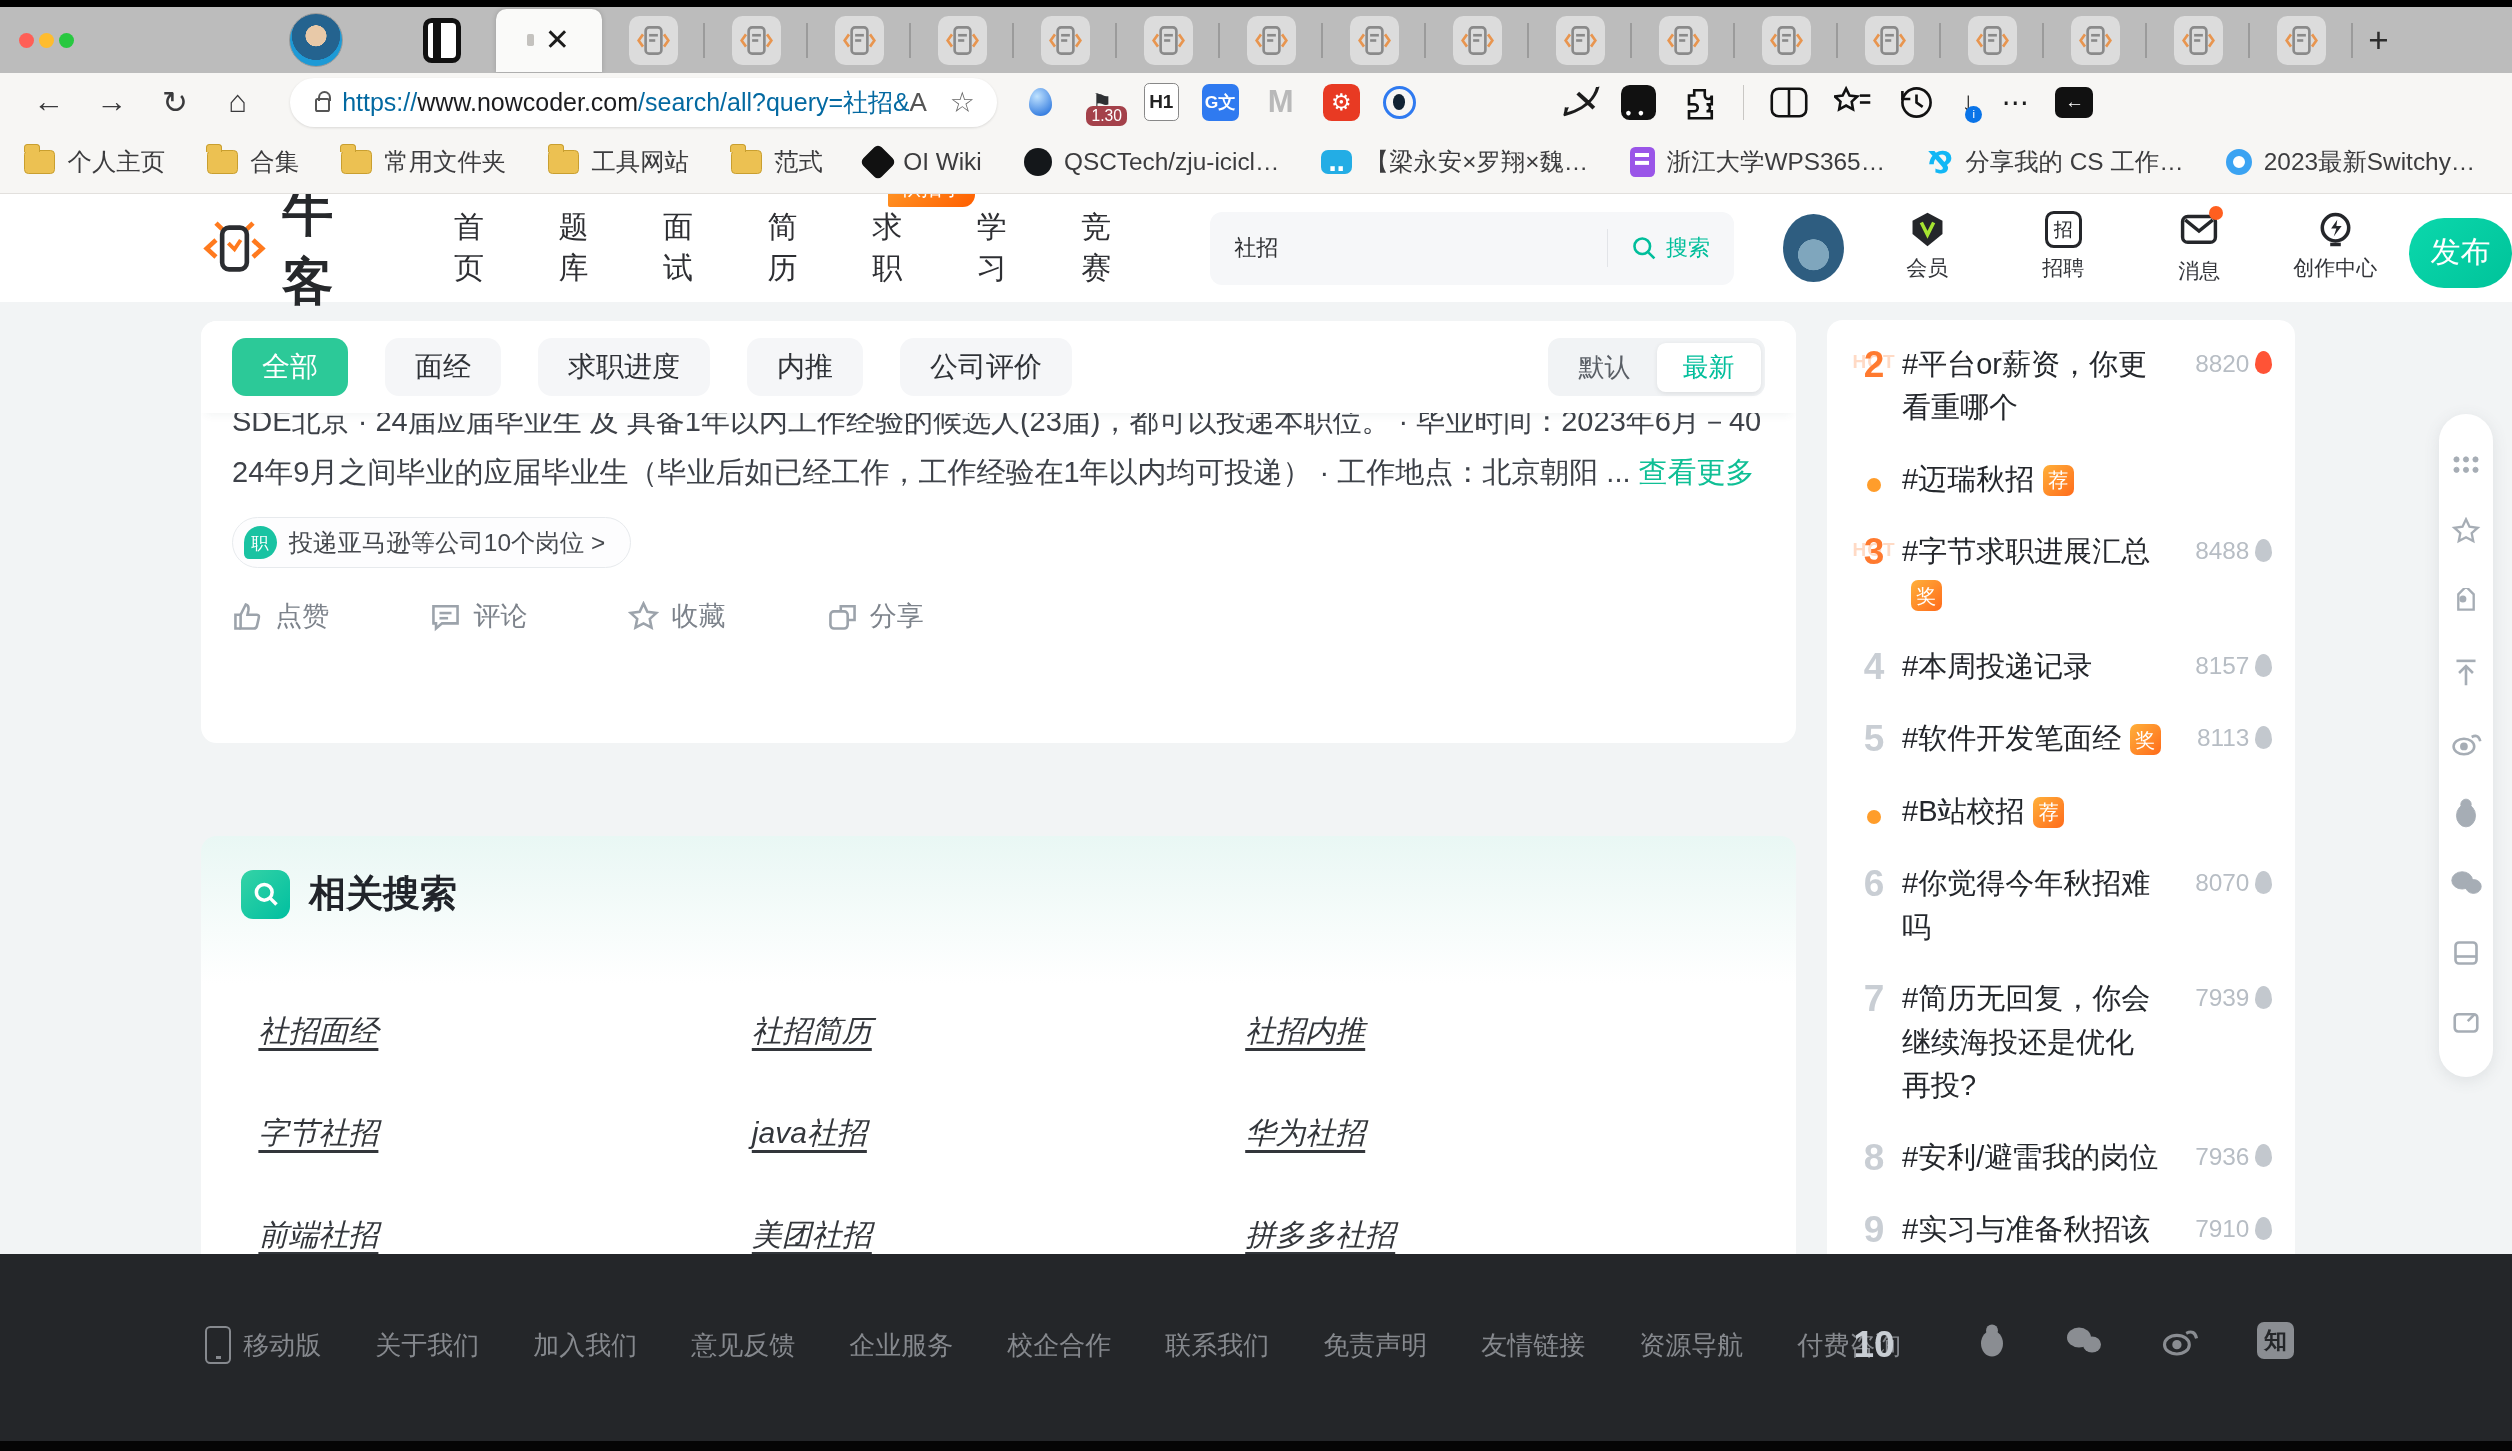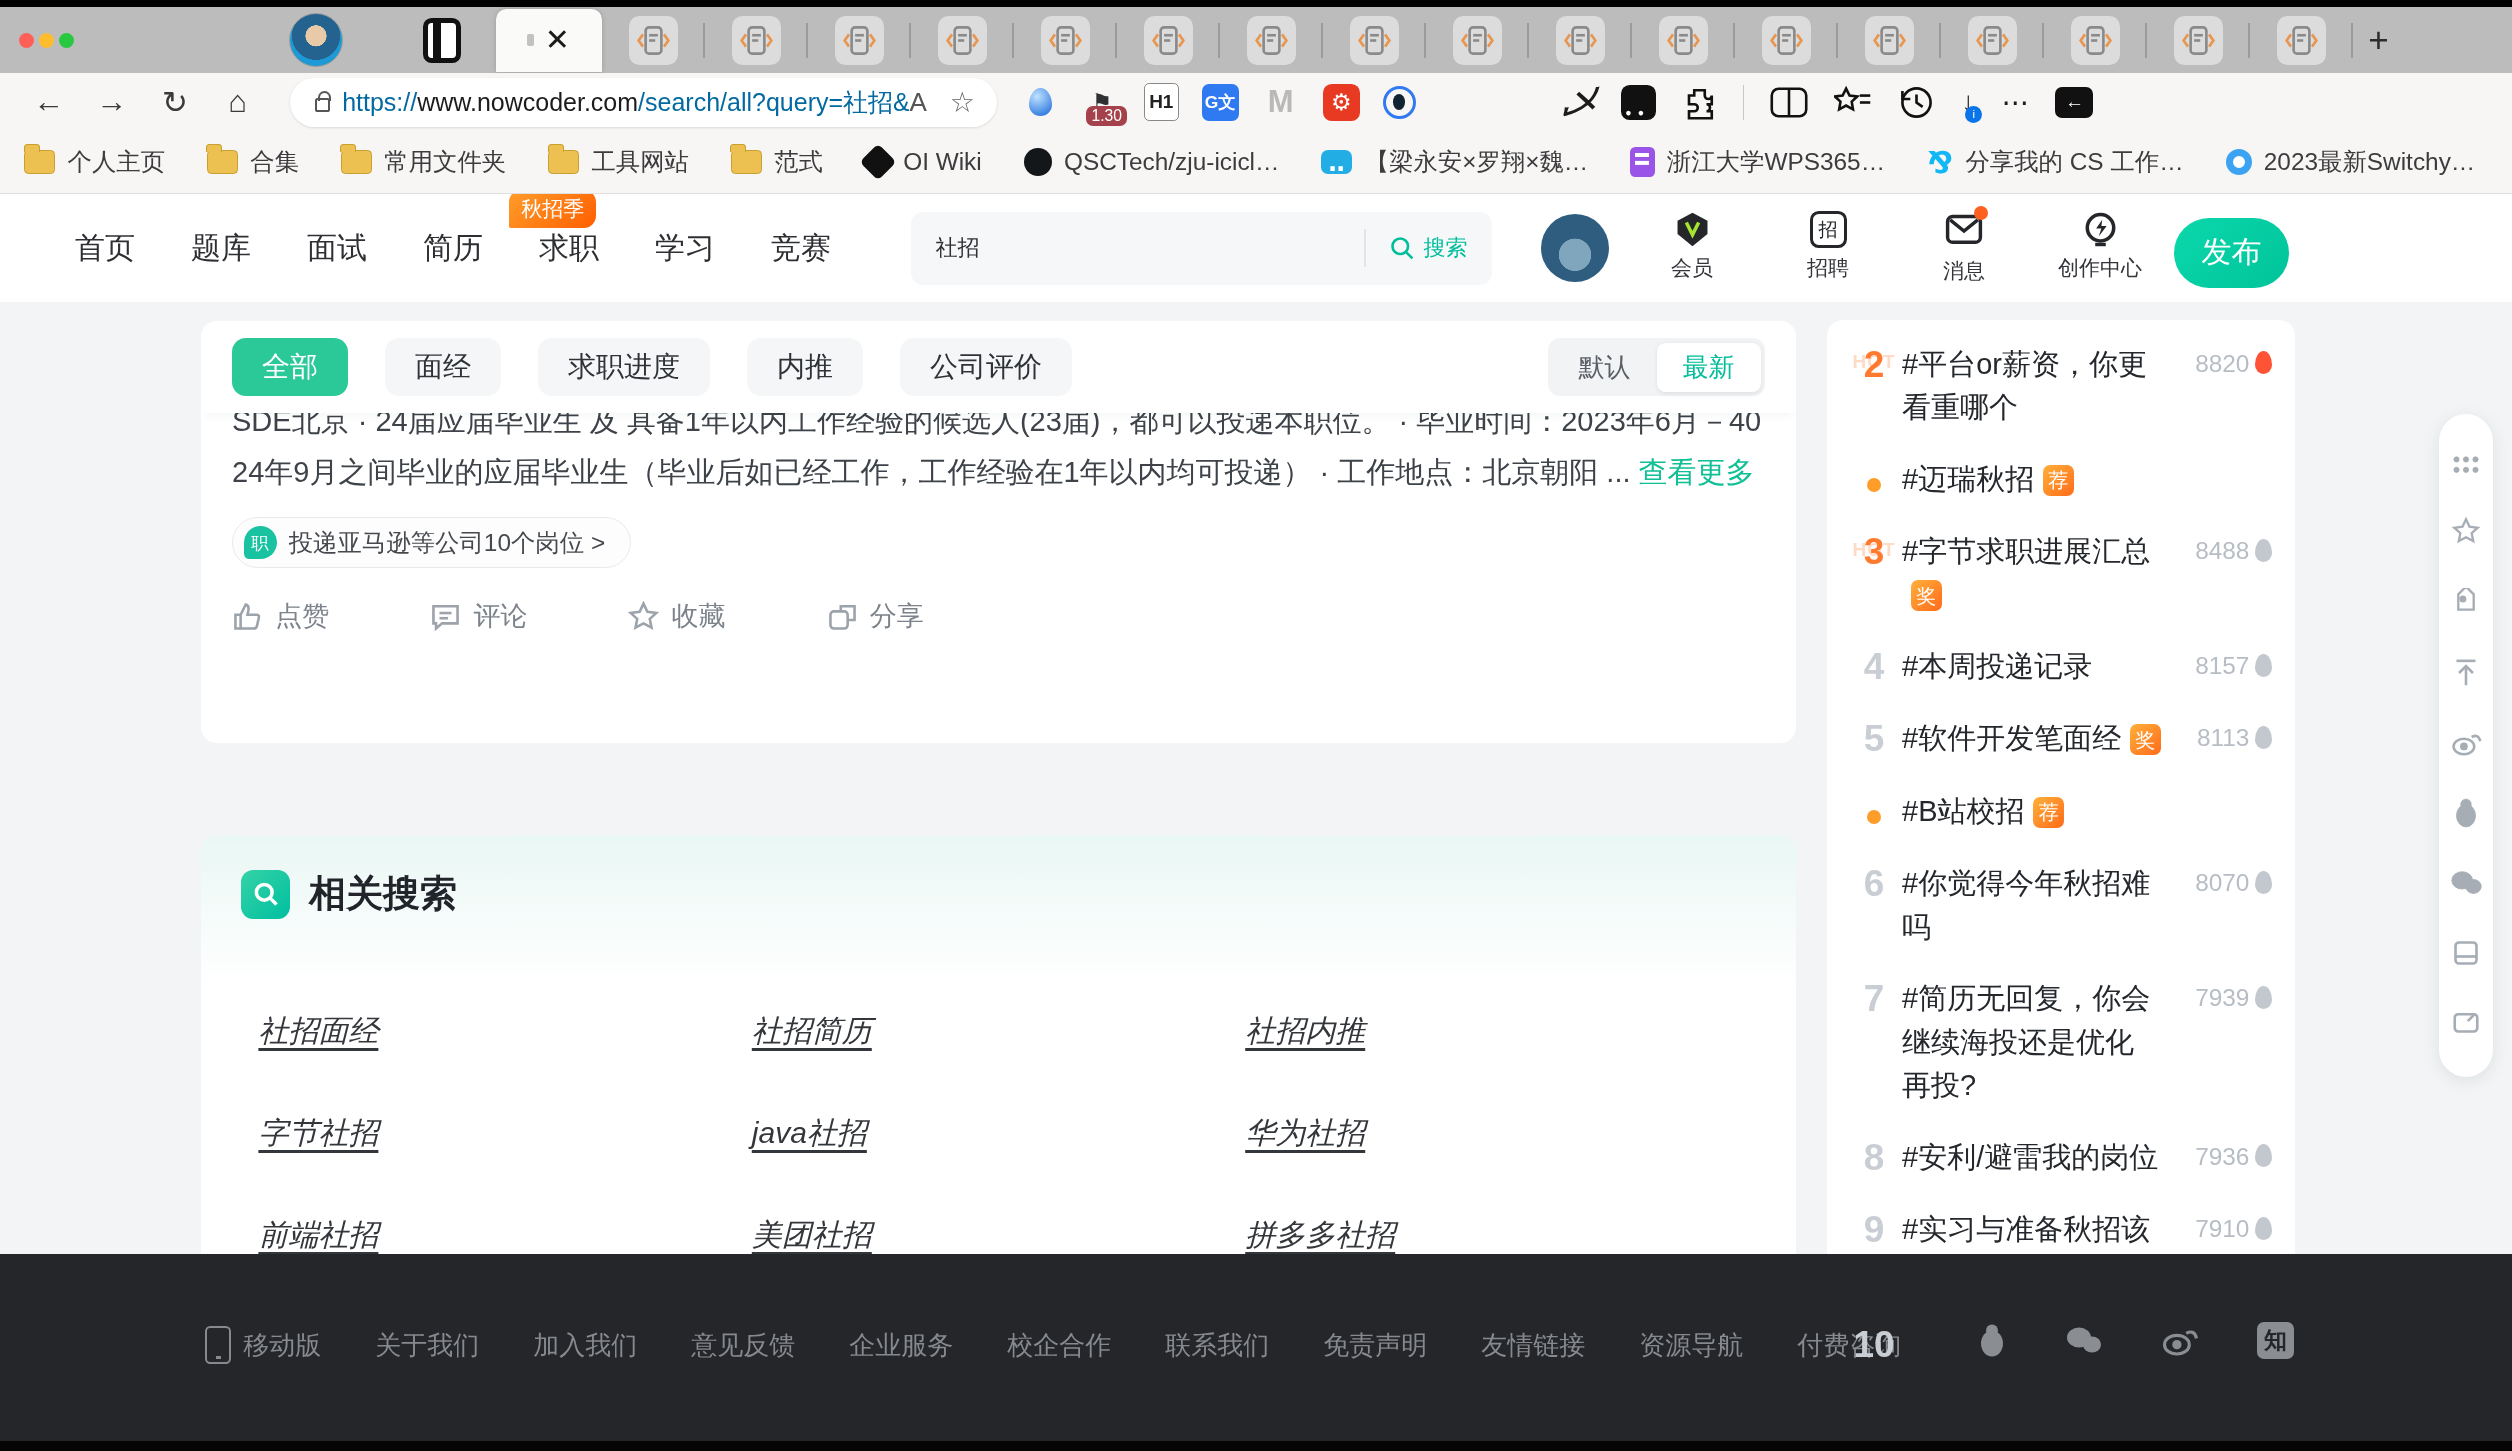--- a/index.html
+++ b/index.html
@@ -461,20 +461,30 @@
     </div>
   <div class="bm-spacer"></div>
 
   <span class="bm-vline"></span>
 
 </div>
 
 <div class="abs" id="page">
 
   <div class="abs" id="site-header">
+    <div class="logo-wrap">
+      <svg width="80" height="61" viewBox="0 0 92 70">
+        <path d="M30 10 L22 2 M62 10 L70 2" stroke="#ff7a1e" stroke-width="6" fill="none"></path>
+        <rect x="30" y="8" width="32" height="54" rx="9" fill="none" stroke="#2b2d31" stroke-width="6"></rect>
+        <path d="M22 24 L10 35 L22 46" stroke="#ff7a1e" stroke-width="6" fill="none"></path>
+        <path d="M70 24 L82 35 L70 46" stroke="#ff7a1e" stroke-width="6" fill="none"></path>
+        <path d="M38 28 l8 8 8-12" stroke="#ff7a1e" stroke-width="5" fill="none"></path>
+      </svg>
+      <span class="logo-text">牛客</span>
+    </div>
     <nav id="main-nav">
       <span>首页</span>
       <span>题库</span>
       <span>面试</span>
       <span>简历</span>
       <span>求职</span>
       <span>学习</span>
       <span>竞赛</span>
       <span class="season-badge">秋招季</span>
     </nav>

